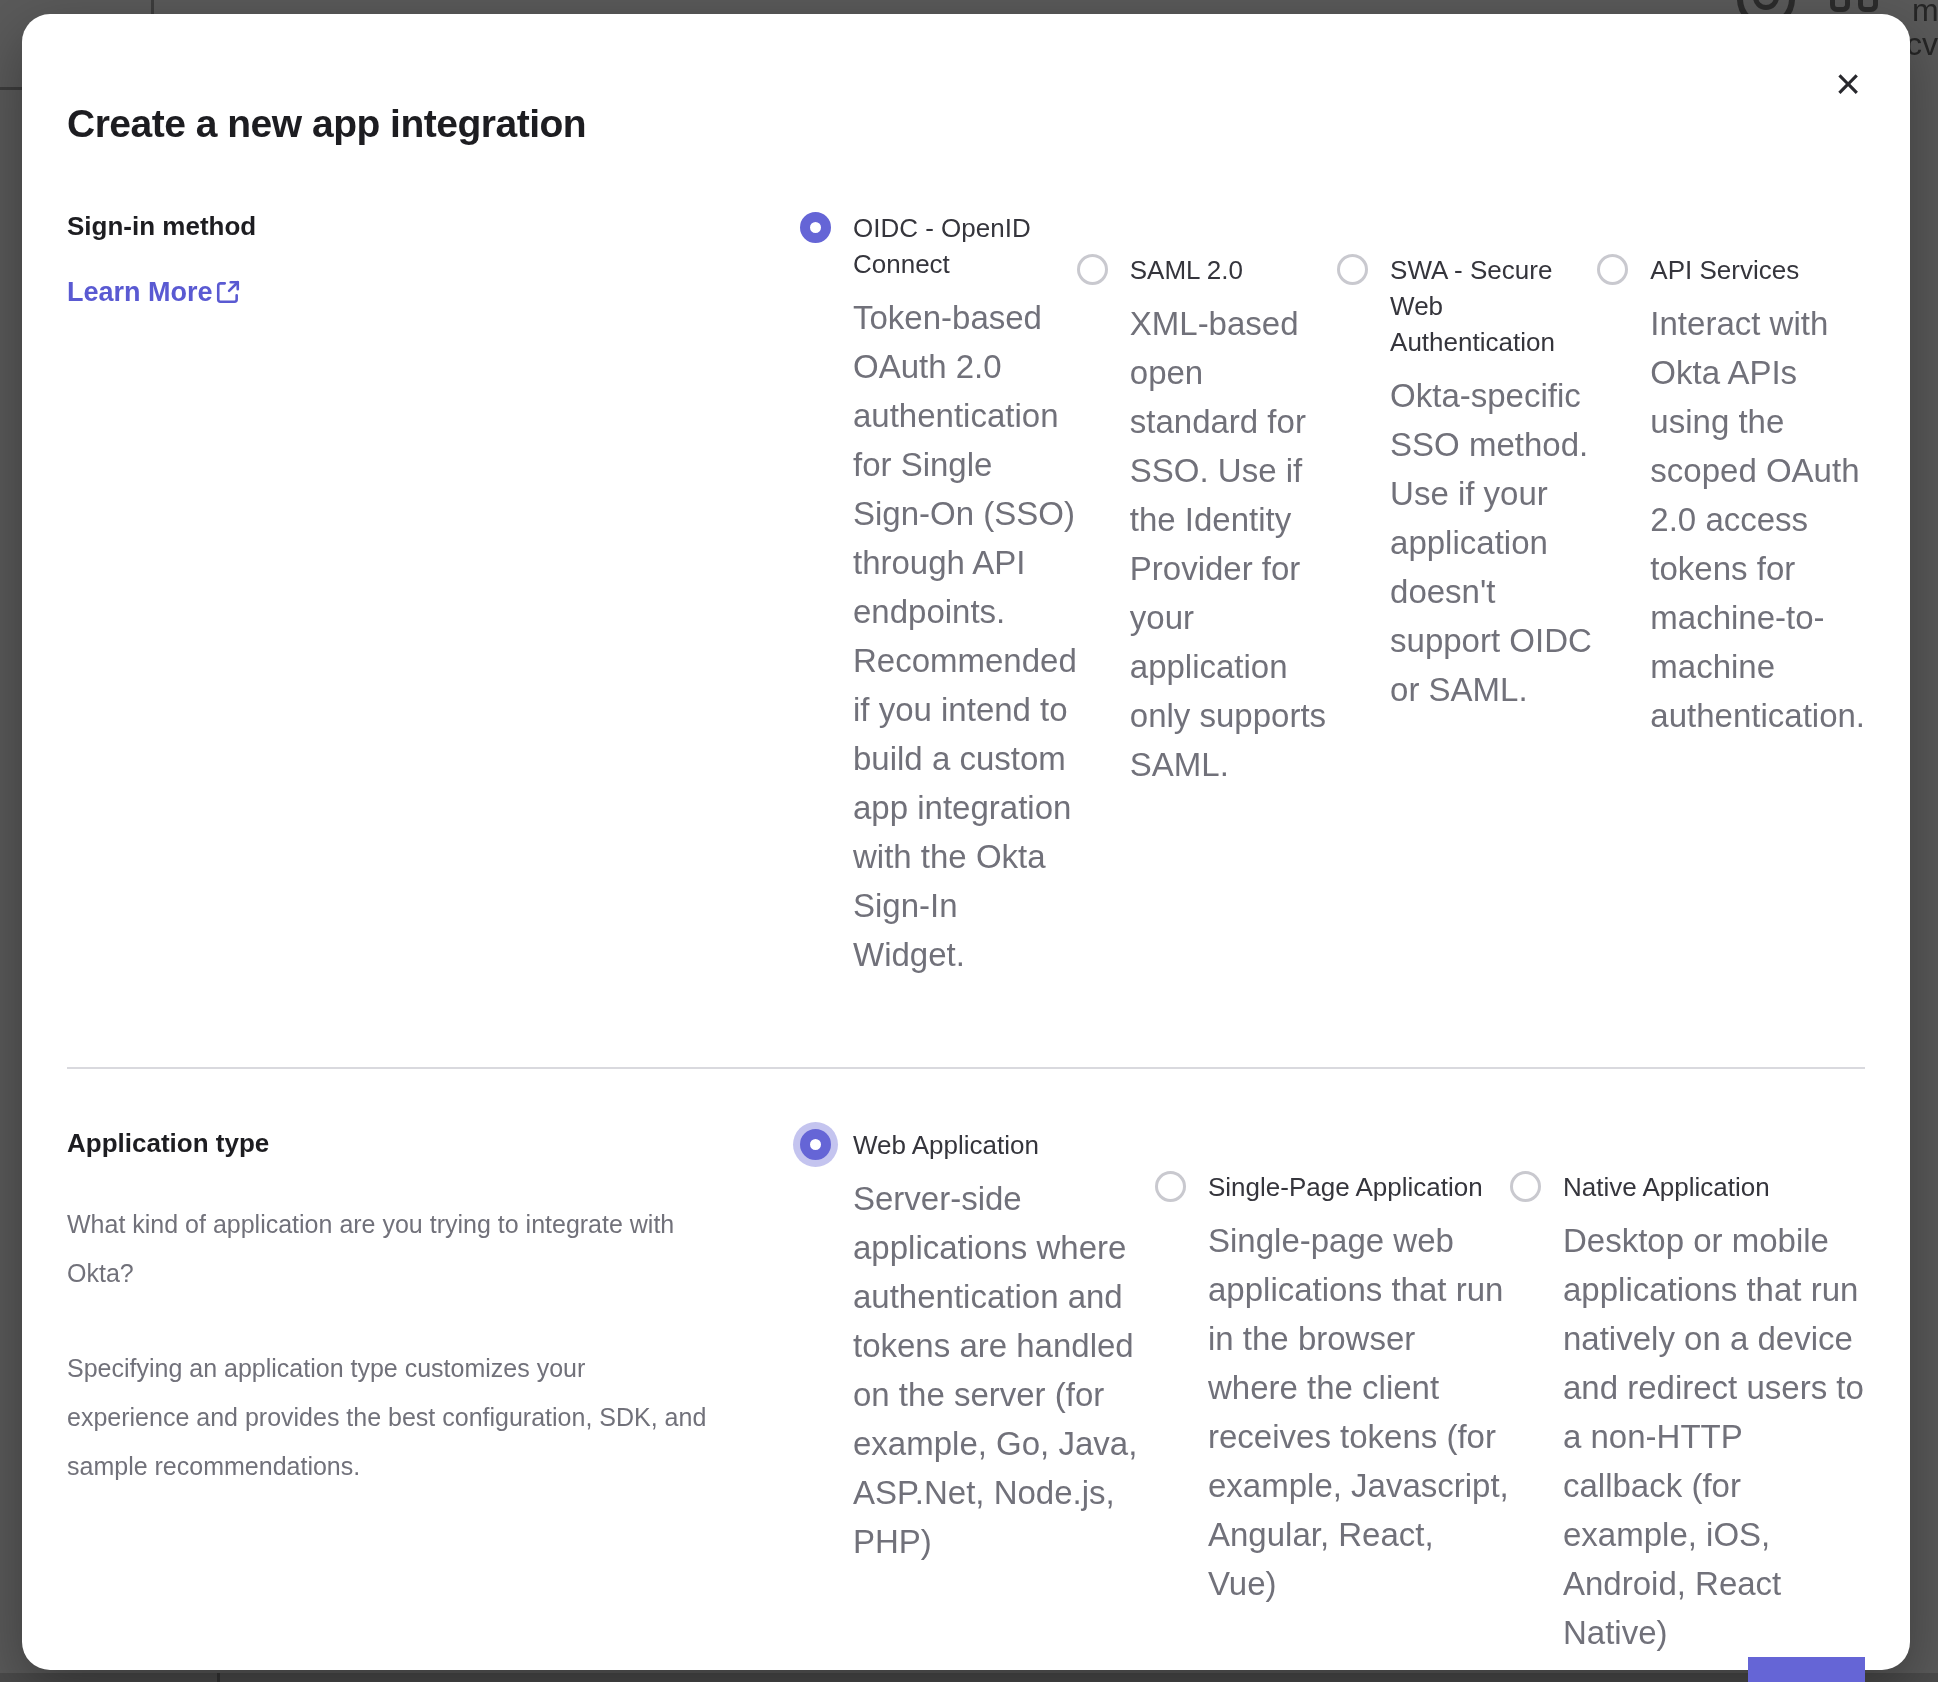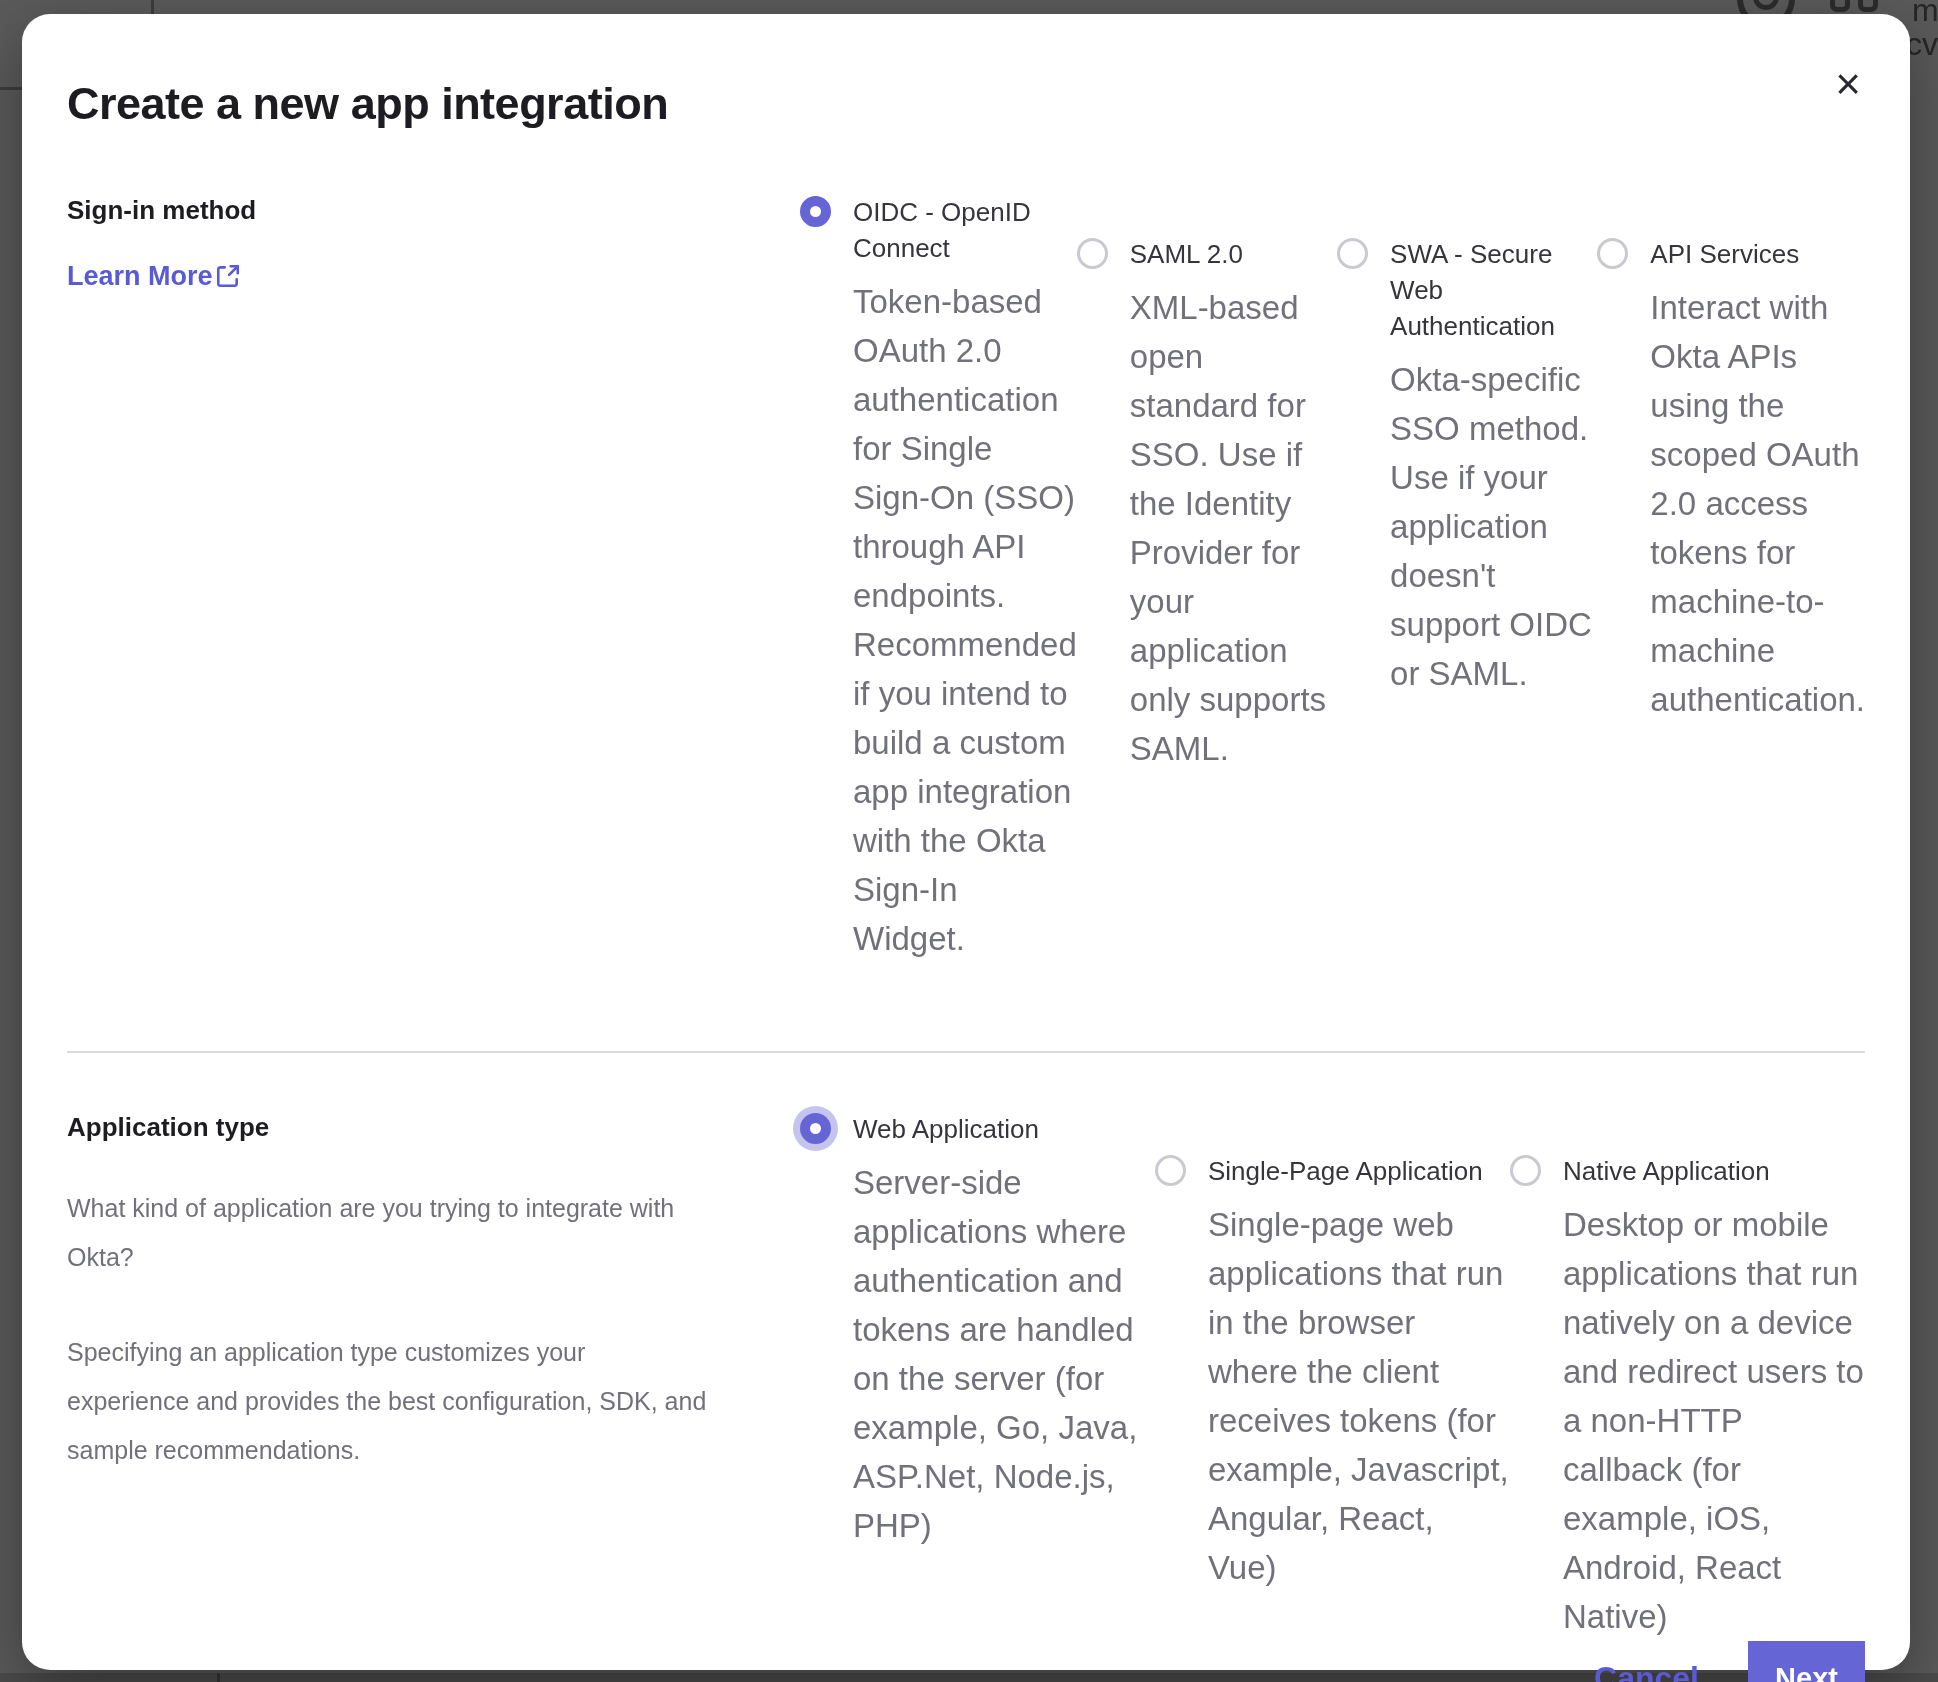--- a/index.html
+++ b/index.html
@@ -51,22 +51,22 @@
   .close-btn {
     position: absolute;
     top: 44px; right: 36px;
     width: 52px; height: 52px;
     border: none; background: transparent;
     font-size: 44px; font-weight: 400;
     color: #28282d; line-height: 48px;
     cursor: pointer;
   }
   .modal-title {
-    margin-top: 20px;
-    font-size: 45px;
+    margin-top: 44px;
+    font-size: 39px;
     font-weight: 700;
     letter-spacing: -0.5px;
     color: #1d1d21;
   }
 
   .section {
     display: grid;
     grid-template-columns: 645px 1fr;
     column-gap: 88px;
     align-items: start;

